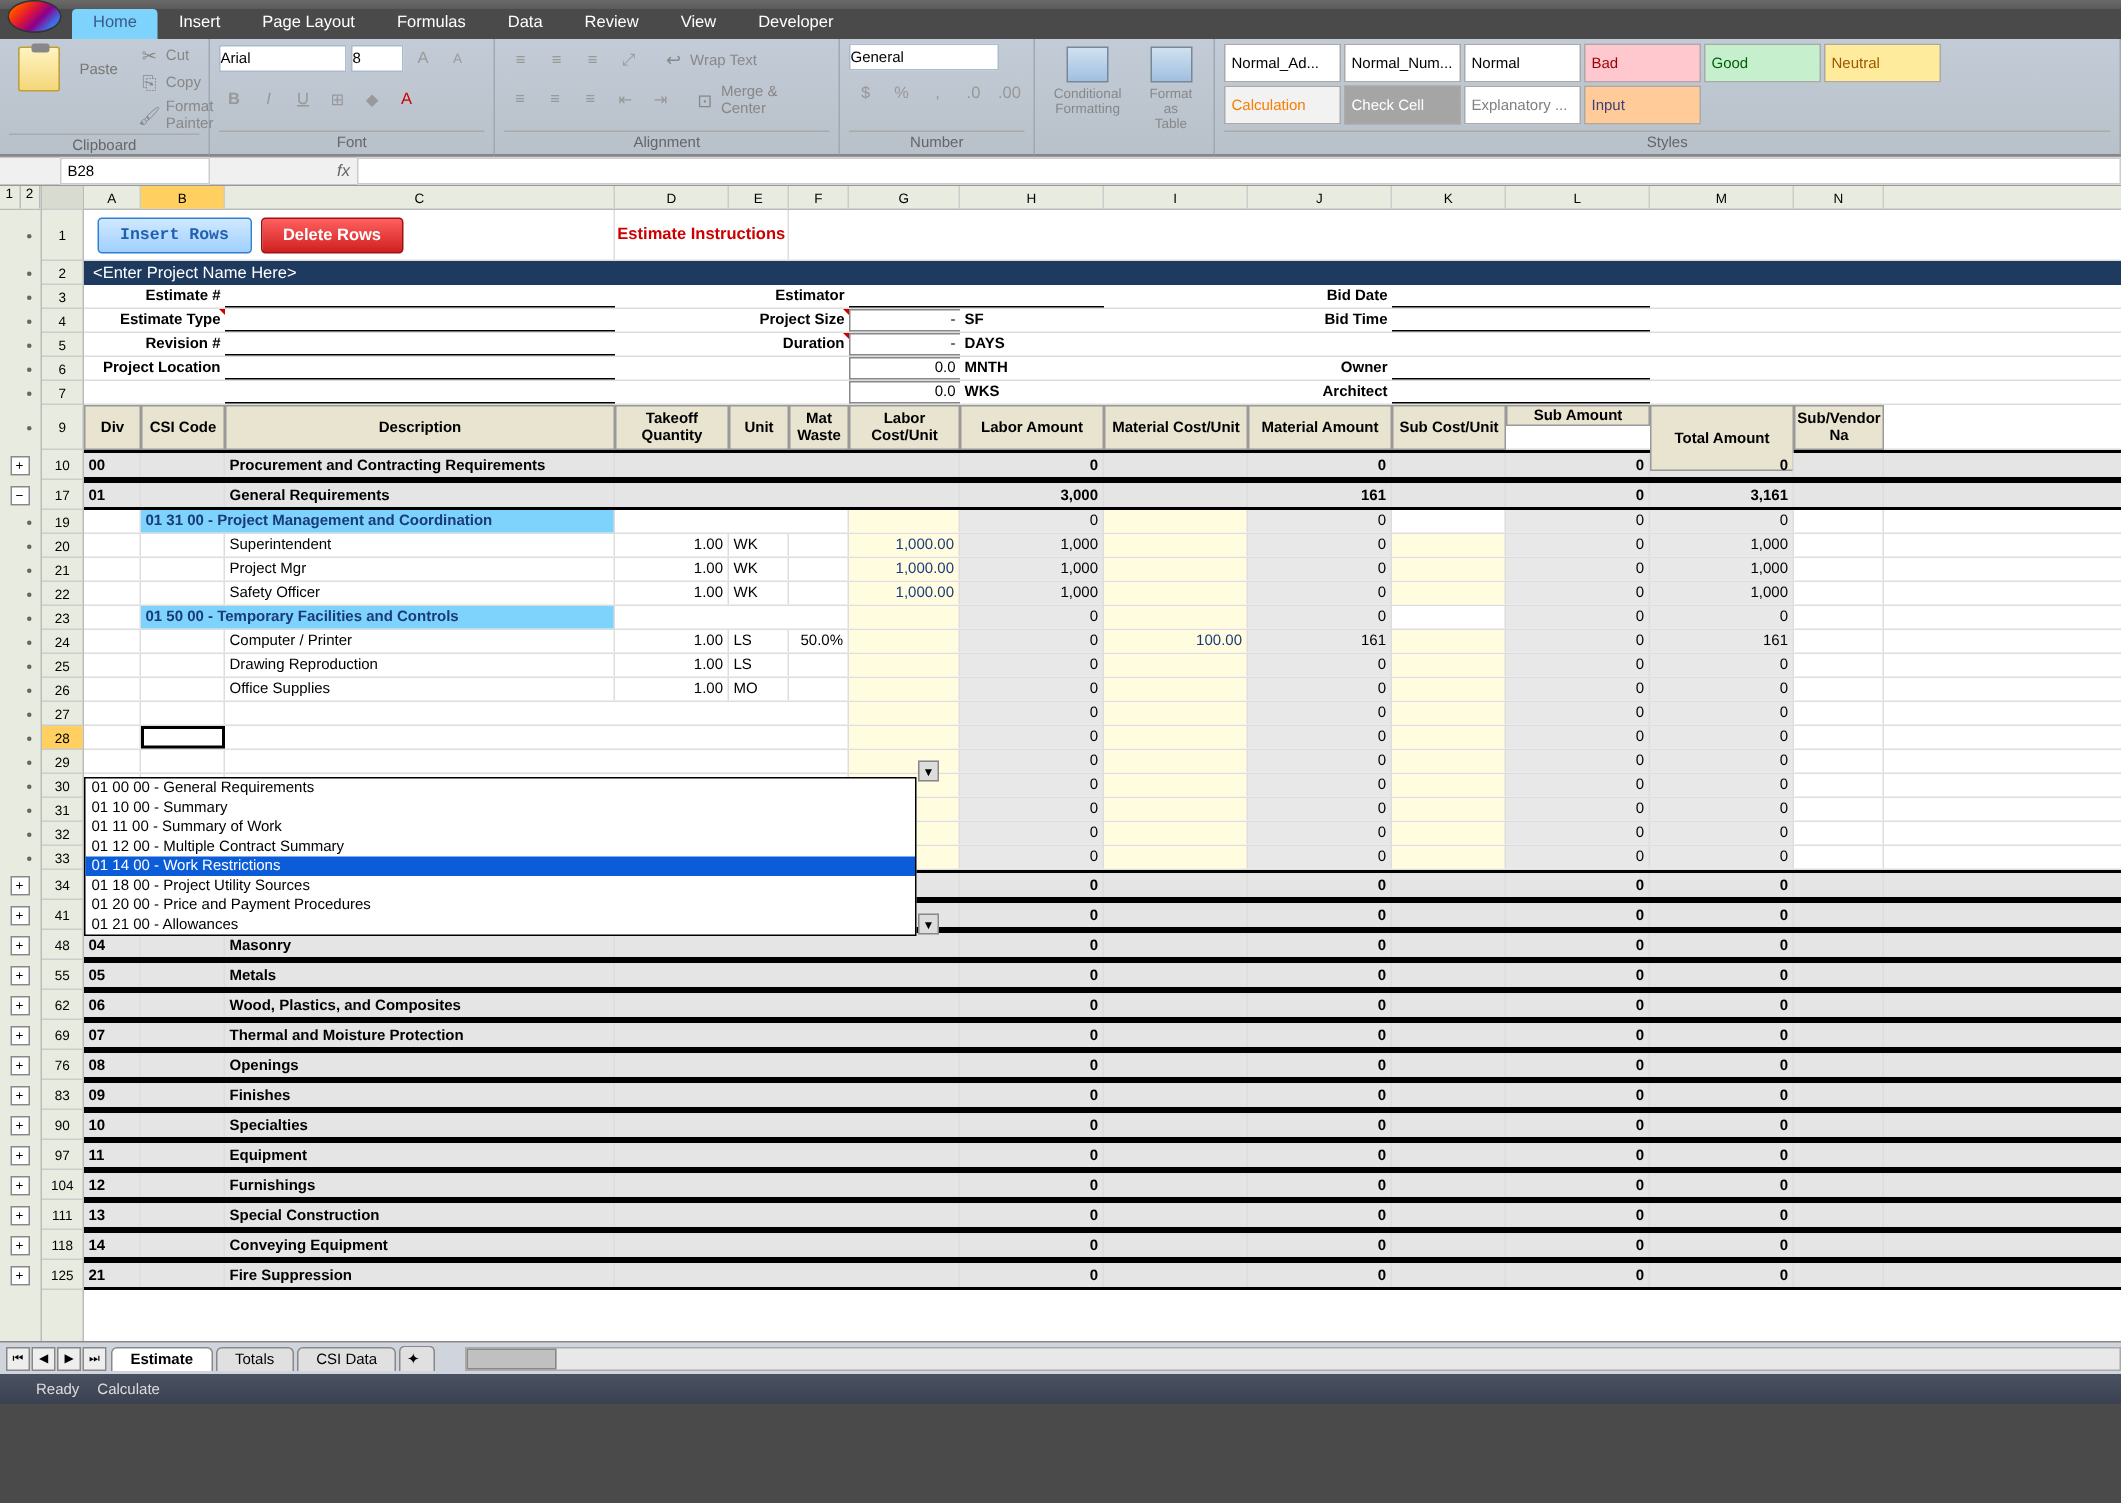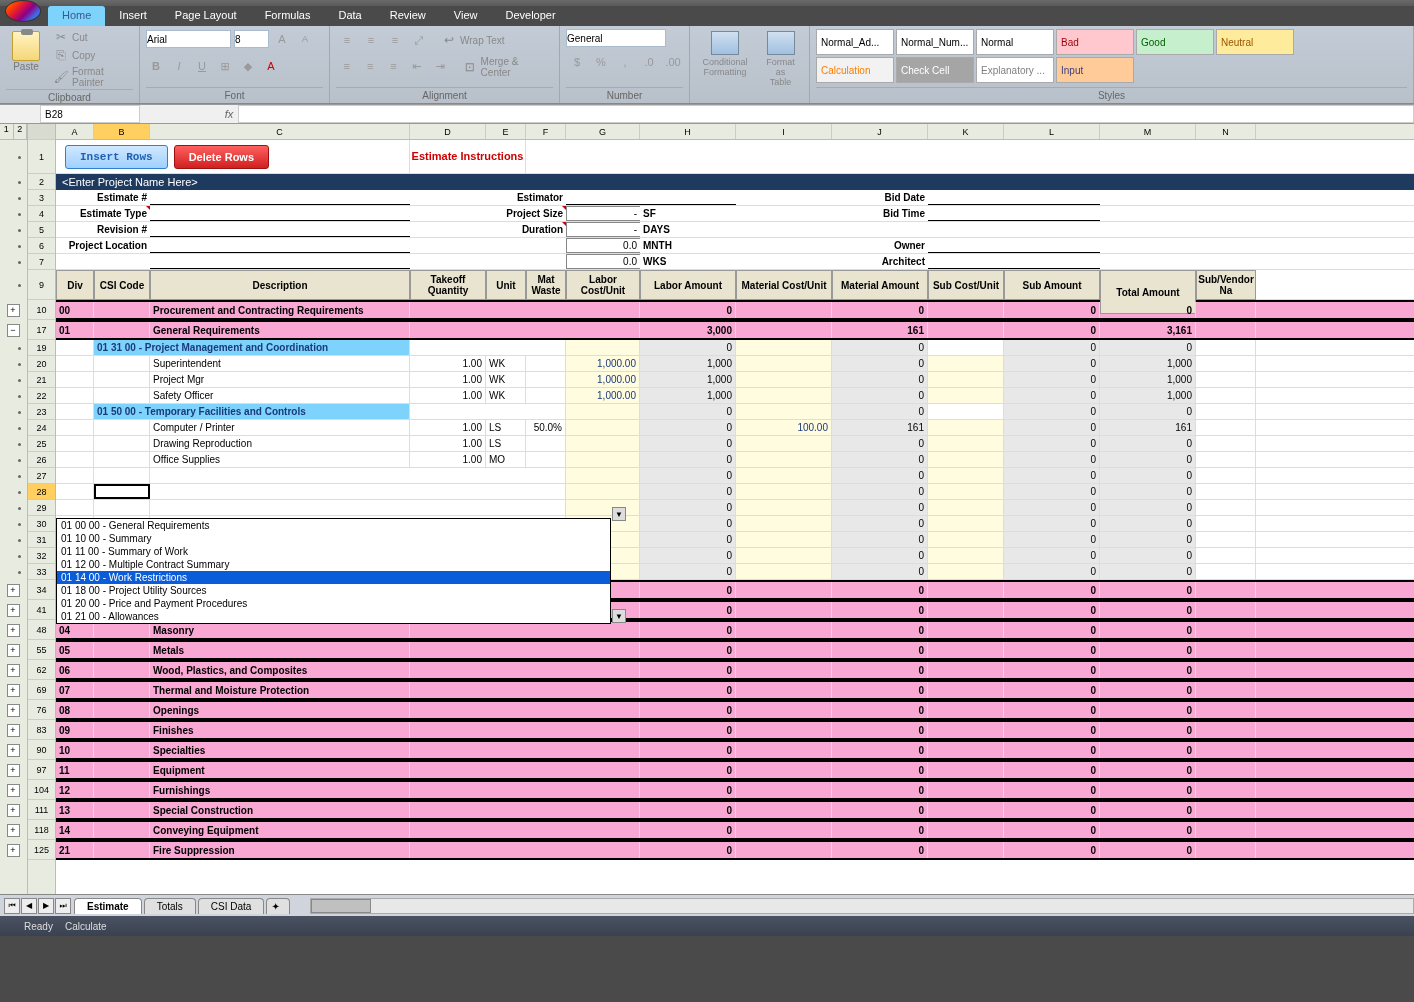--- a/index.html
+++ b/index.html
@@ -11,21 +11,21 @@
 
 .tabs-bar { height: 20px; background: #4a4a4a; display: flex; padding-left: 48px; gap: 0; }
 .tab { padding: 3px 14px; color: #fff; font-size: 11px; cursor: pointer; border-top-left-radius: 3px; border-top-right-radius: 3px; }
 .tab.active { background: #7dd3fc; color: #3a5a8a; }
 
 .ribbon { height: 78px; background: linear-gradient(#c3cbd6, #b8c0ca); display: flex; border-bottom: 1px solid #888; }
 .ribbon-group { border-right: 1px solid #a0a8b2; display: flex; flex-direction: column; justify-content: space-between; padding: 3px 6px 2px; }
 .ribbon-group-label { text-align: center; font-size: 10px; color: #666; padding-top: 2px; border-top: 1px solid #aaa; }
 .ribbon-tools { display: flex; gap: 4px; align-items: flex-start; height: 60px; }
 
-.paste-btn { display: flex; flex-direction: column; align-items: center; gap: 0; padding: 2px 6px; cursor: pointer; }
+.paste-btn { display: flex; flex-direction: row; align-items: center; gap: 13px; padding: 2px 6px; cursor: pointer; }
 .paste-icon { width: 28px; height: 30px; background: linear-gradient(#fff3c0, #f5d77a); border: 1px solid #c0a030; border-radius: 2px; position: relative; }
 .paste-icon::before { content: ''; position: absolute; top: -3px; left: 8px; width: 12px; height: 6px; background: #888; border-radius: 2px; }
 .paste-label { font-size: 10px; color: #777; }
 
 .cut-copy-stack { display: flex; flex-direction: column; gap: 2px; }
 .stack-item { display: flex; align-items: center; gap: 4px; font-size: 10px; color: #888; padding: 1px 4px; cursor: pointer; }
 .mini-icon { width: 14px; height: 14px; display: inline-flex; align-items: center; justify-content: center; font-size: 12px; }
 
 .font-select { width: 85px; height: 18px; font-size: 10px; border: 1px solid #abc; background: #fff; }
 .size-select { width: 35px; height: 18px; font-size: 10px; border: 1px solid #abc; background: #fff; }
@@ -71,21 +71,21 @@
 
 .action-row { height: 34px; }
 .btn-insert { background: linear-gradient(#d0e8ff, #a0d0ff); border: 1px solid #3080d0; color: #2060b0; font-weight: bold; padding: 5px 14px; border-radius: 3px; cursor: pointer; font-size: 11px; margin-left: 6px; font-family: Liberation Mono, monospace; }
 .btn-delete { background: linear-gradient(#ff6060, #d02020); border: 1px solid #a01010; color: #fff; font-weight: bold; padding: 5px 14px; border-radius: 3px; cursor: pointer; font-size: 11px; margin-left: 6px; }
 .estimate-link { color: #c00; font-weight: bold; text-align: center; font-size: 11px; }
 
 .project-banner { background: #1e3a5f; color: #fff; padding: 0 6px; height: 16px; display: flex; align-items: center; font-size: 11px; }
 
 .hdr-cell { background: #e8e4d0; border: 1px solid #999; font-weight: bold; text-align: center; }
 
-.section-hdr { background: #f9a8d4; font-weight: bold; border-top: 2px solid #000; border-bottom: 2px solid #000; }
+.section-hdr { background: #e5e5e5; font-weight: bold; border-top: 2px solid #000; border-bottom: 2px solid #000; }
 .sub-hdr { color: #1a3a7a; font-weight: bold; background: #7dd3fc; }
 .data-blue { color: #1a3a7a; }
 .yellow-bg { background: #fffce0; }
 .gray-bg { background: #e8e8e8; }
 
 .dropdown-list { position: absolute; left: 56px; top: 518px; width: 555px; background: #fff; border: 1px solid #000; font-size: 10px; z-index: 50; }
 .dd-item { padding: 1px 4px; cursor: pointer; }
 .dd-item.sel { background: #0a5cd8; color: #fff; }
 .dd-arrow { position: absolute; right: -16px; top: -12px; width: 14px; height: 14px; background: #ddd; border: 1px solid #888; display: flex; align-items: center; justify-content: center; font-size: 8px; }
 .dd-scroll { position: absolute; right: -16px; bottom: 0; width: 14px; height: 14px; background: #ddd; border: 1px solid #888; display: flex; align-items: center; justify-content: center; font-size: 8px; }
@@ -505,21 +505,21 @@
           <div class="cell c hdr-cell" style="width: 56px; height: 30px; white-space: normal; line-height: 1.1; text-align: center;">CSI Code</div>
           <div class="cell c hdr-cell" style="width: 260px; height: 30px; white-space: normal; line-height: 1.1; text-align: center;">Description</div>
           <div class="cell c hdr-cell" style="width: 76px; height: 30px; white-space: normal; line-height: 1.1; text-align: center;">Takeoff Quantity</div>
           <div class="cell c hdr-cell" style="width: 40px; height: 30px; white-space: normal; line-height: 1.1; text-align: center;">Unit</div>
           <div class="cell c hdr-cell" style="width: 40px; height: 30px; white-space: normal; line-height: 1.1; text-align: center;">Mat Waste</div>
           <div class="cell c hdr-cell" style="width: 74px; height: 30px; white-space: normal; line-height: 1.1; text-align: center;">Labor Cost/Unit</div>
           <div class="cell c hdr-cell" style="width: 96px; height: 30px; white-space: normal; line-height: 1.1; text-align: center;">Labor Amount</div>
           <div class="cell c hdr-cell" style="width: 96px; height: 30px; white-space: normal; line-height: 1.1; text-align: center;">Material Cost/Unit</div>
           <div class="cell c hdr-cell" style="width: 96px; height: 30px; white-space: normal; line-height: 1.1; text-align: center;">Material Amount</div>
           <div class="cell c hdr-cell" style="width: 76px; height: 30px; white-space: normal; line-height: 1.1; text-align: center;">Sub Cost/Unit</div>
-          <div class="cell c hdr-cell" style="width: 96px; height: 30px; white-space: normal; line-height: 1.1; text-align: center;">Sub Amount</div>
+          <div class="cell c hdr-cell" style="width: 96px; height: 14px; white-space: normal; line-height: 1.1; text-align: center;">Sub Amount</div>
           <div class="cell c hdr-cell" style="width: 96px; height: 44px; white-space: normal; line-height: 1.1; text-align: center;">Total Amount</div>
           <div class="cell c hdr-cell" style="width: 60px; height: 30px; white-space: normal; line-height: 1.1; text-align: center;">Sub/Vendor Na</div>
         </div>
         <div class="srow section-hdr" style="height: 20px;">
           <div class="cell " style="width: 38px; font-weight: bold;">00</div>
           <div class="cell " style="width: 56px;"></div>
           <div class="cell " style="width: 260px; font-weight: bold;">Procurement and Contracting Requirements</div>
           <div class="cell " style="width: 230px;"></div>
           <div class="cell r" style="width: 96px; font-weight: bold;">0</div>
           <div class="cell " style="width: 96px;"></div>

